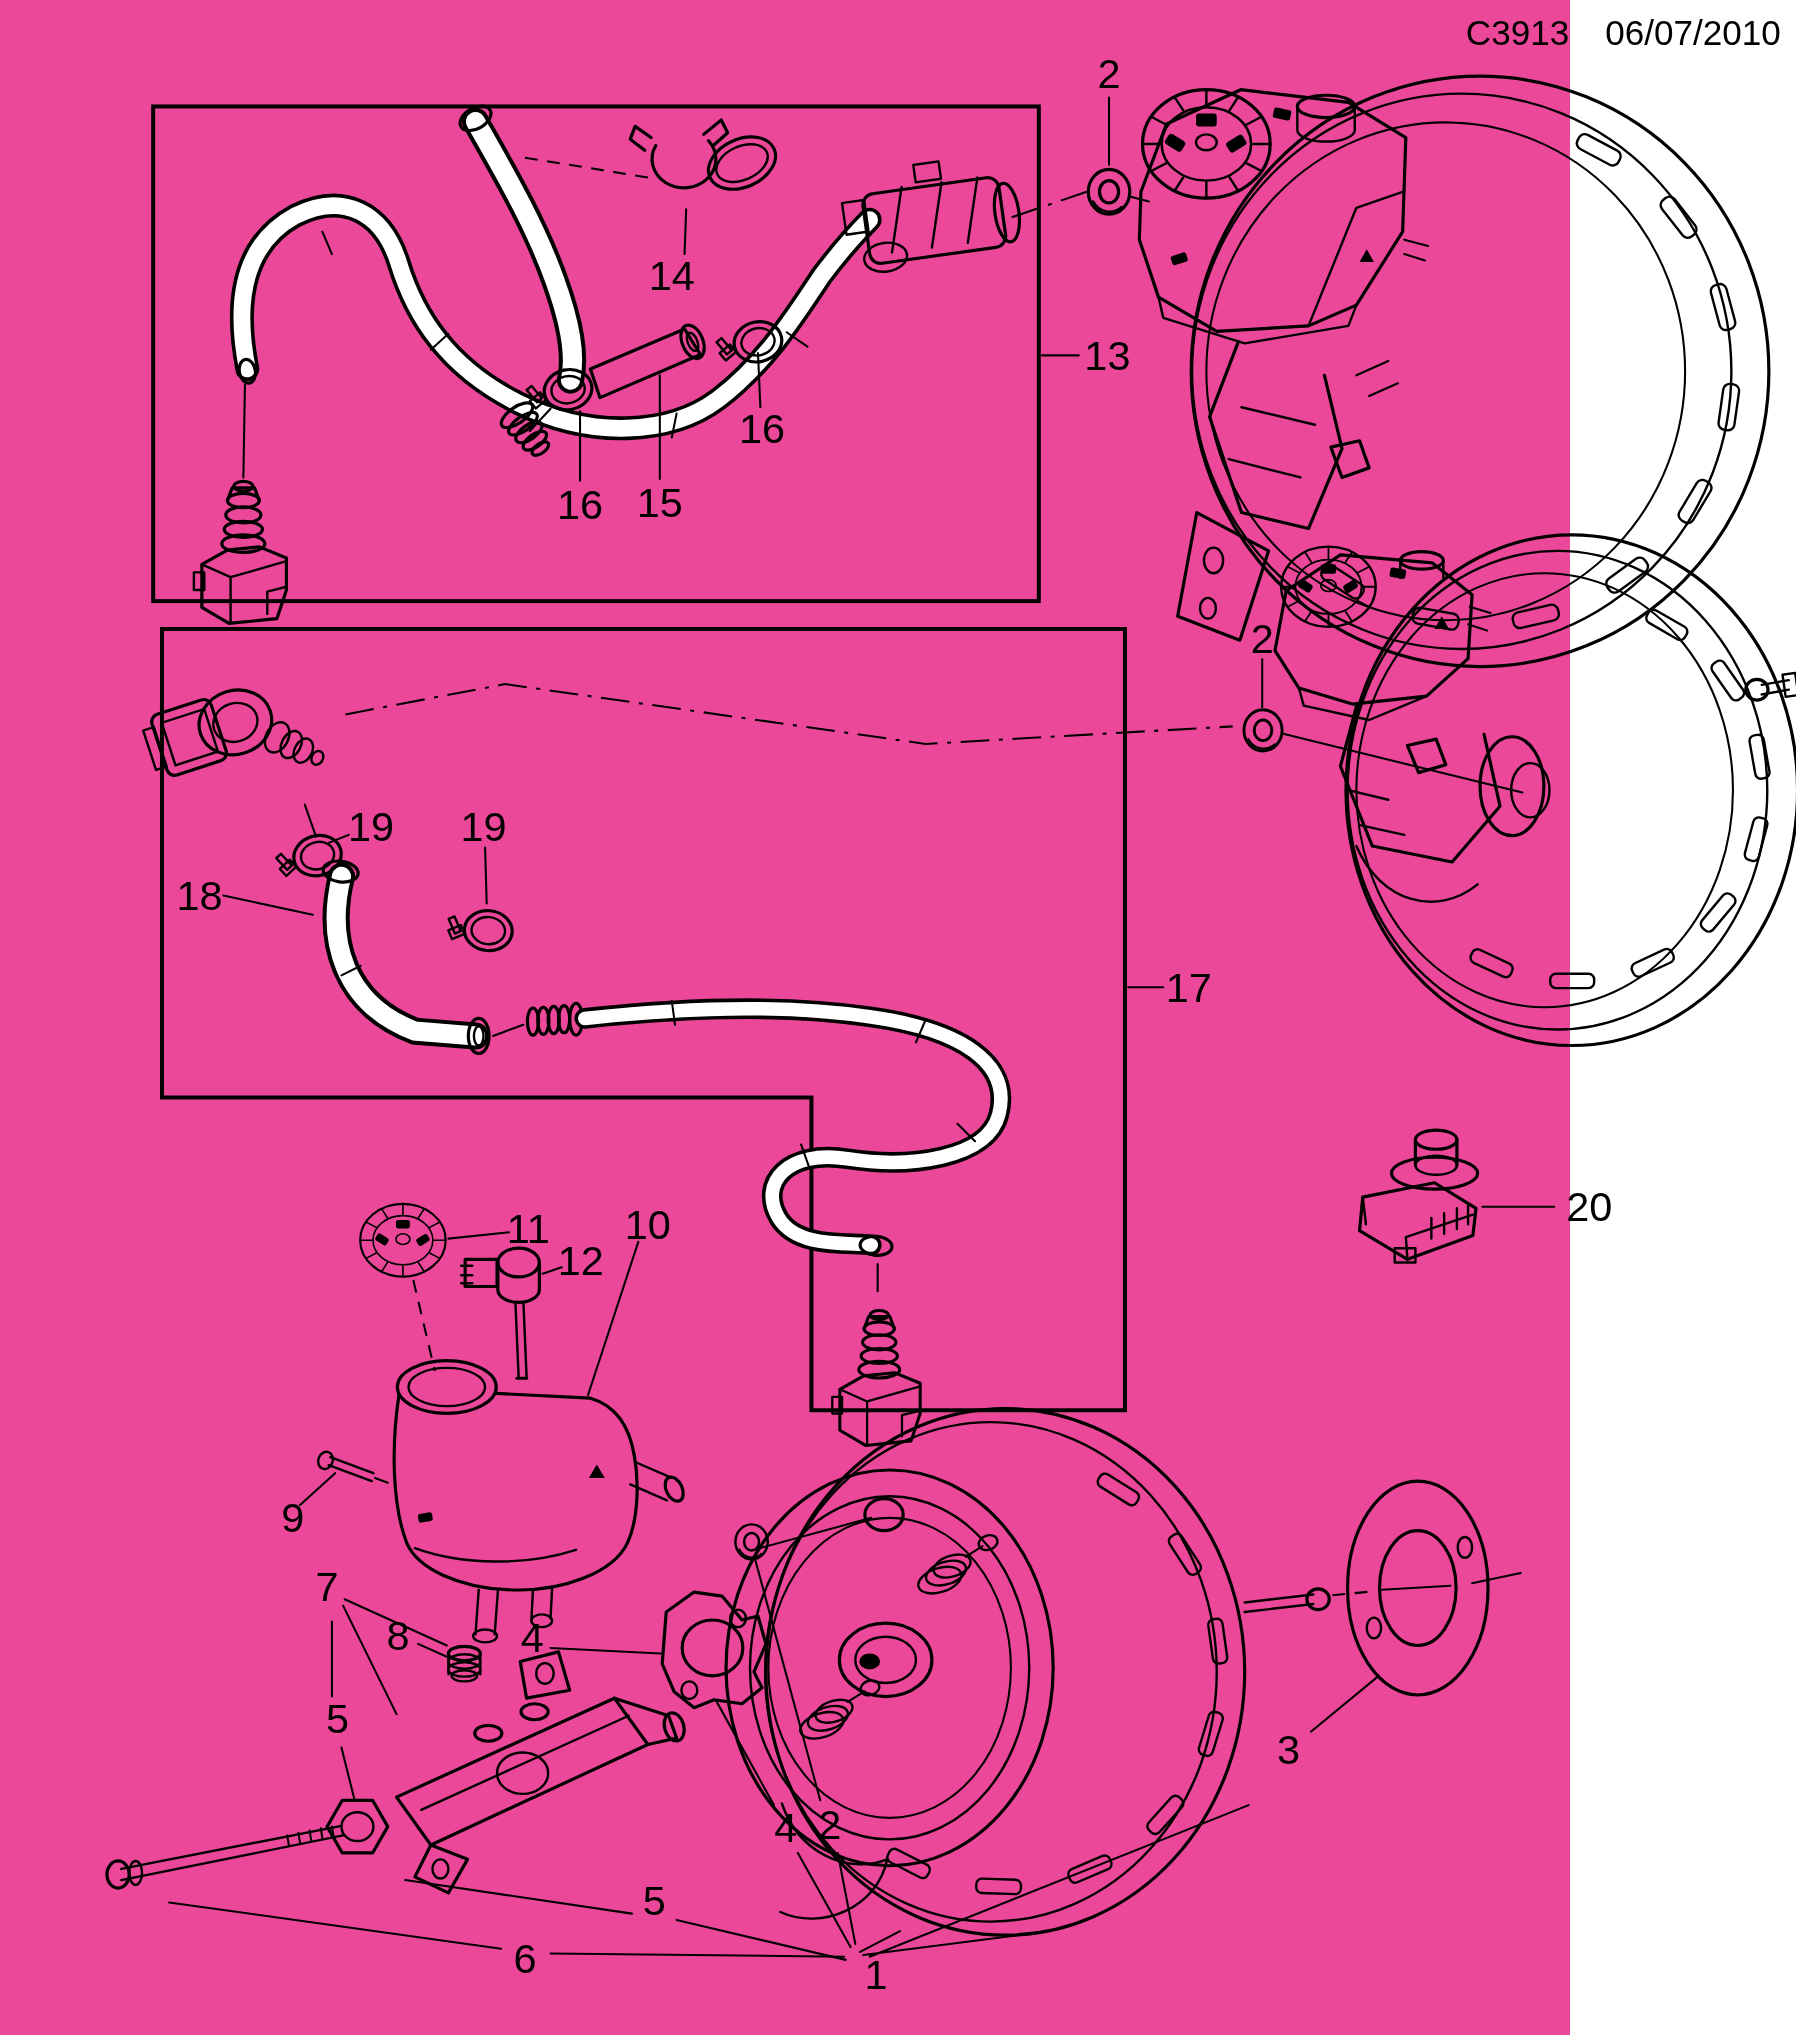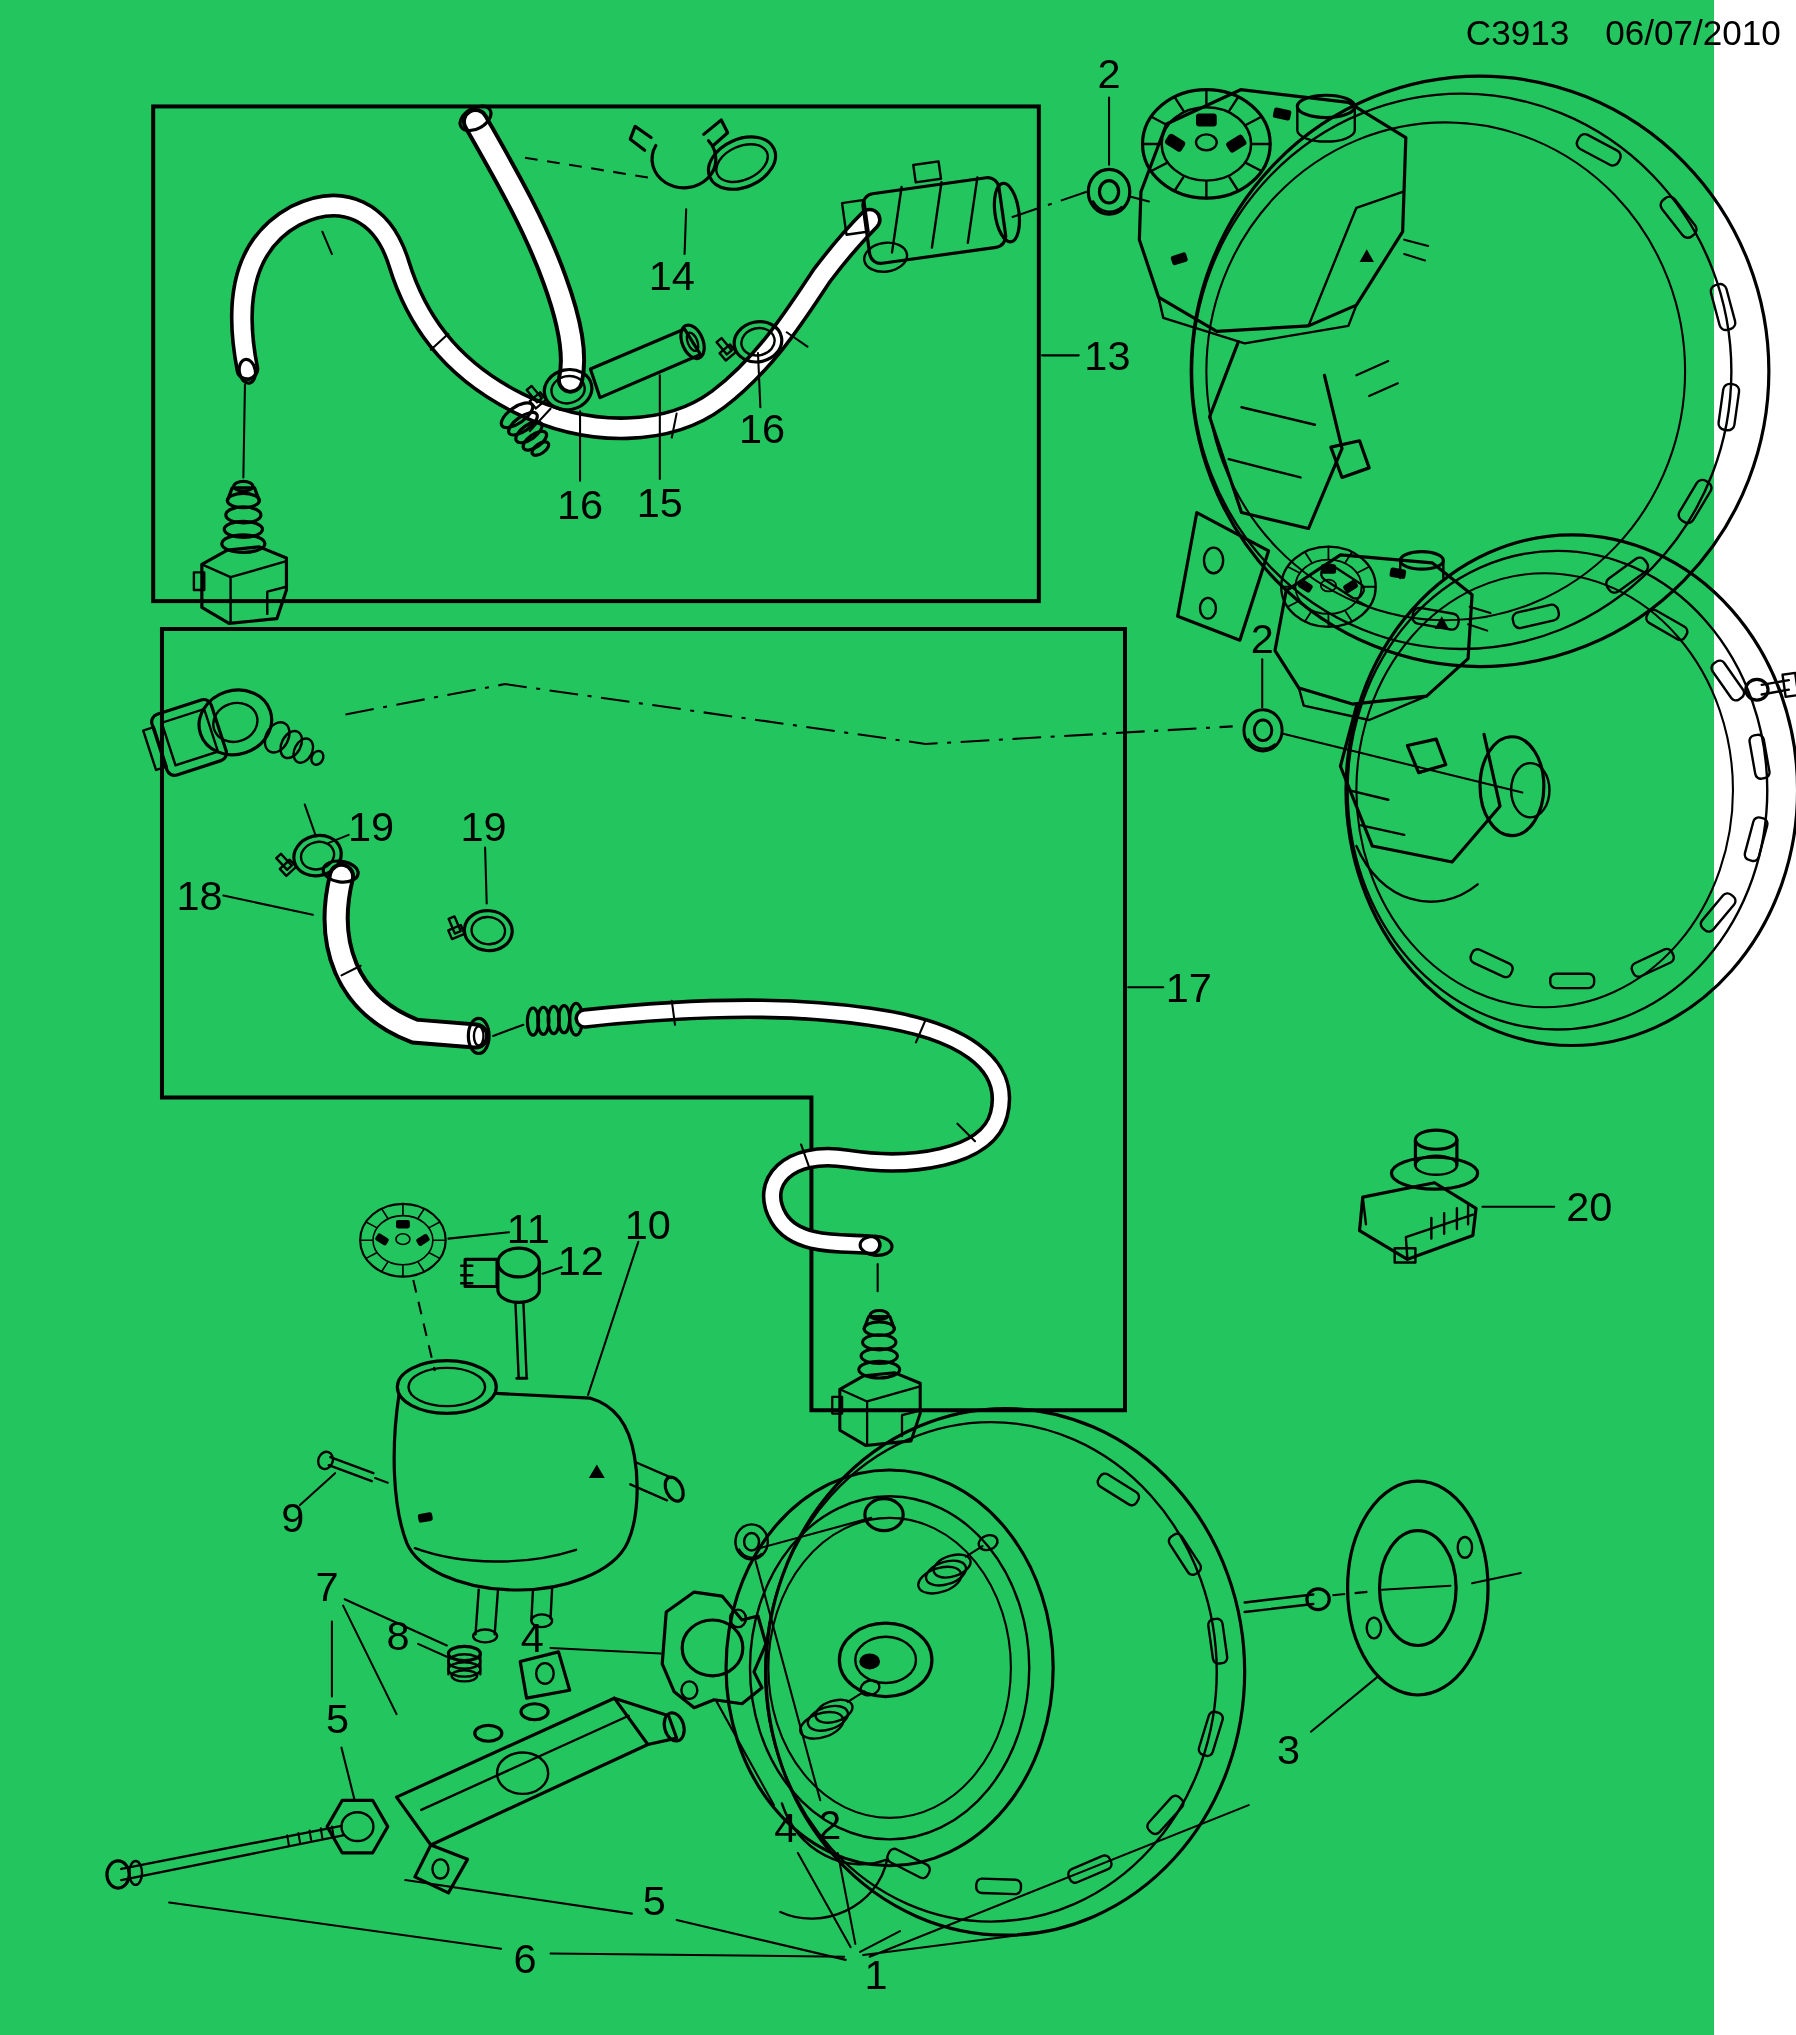--- a/index.html
+++ b/index.html
@@ -1,16 +1,16 @@
 <!DOCTYPE html>
 <html style="font-size:12.8px"><head>
 <meta charset="utf-8">
 <style>
   html,body{margin:0;padding:0;background:#ffffff;}
-  .stage{width:1714px;height:2036px;position:relative;background:#22c55e;}
+  .stage{width:1570px;height:2036px;position:relative;background:#ec4899;}
   svg{display:block;}
   .ln{fill:none;stroke:#000;stroke-width:4;stroke-linecap:round;stroke-linejoin:round;}
   .ln3{fill:none;stroke:#000;stroke-width:3;stroke-linecap:round;stroke-linejoin:round;}
   .thin{fill:none;stroke:#000;stroke-width:2.6;stroke-linecap:round;}
   .box{fill:none;stroke:#000;stroke-width:5;}
   .tube-o{fill:none;stroke:#000;stroke-width:30;stroke-linecap:round;}
   .tube-i{fill:none;stroke:#fff;stroke-width:21;stroke-linecap:round;}
   .tubeB-o{fill:none;stroke:#000;stroke-width:26;stroke-linecap:round;}
   .tubeB-i{fill:none;stroke:#fff;stroke-width:17;stroke-linecap:round;}
   .tubeC-o{fill:none;stroke:#000;stroke-width:34;stroke-linecap:round;}

